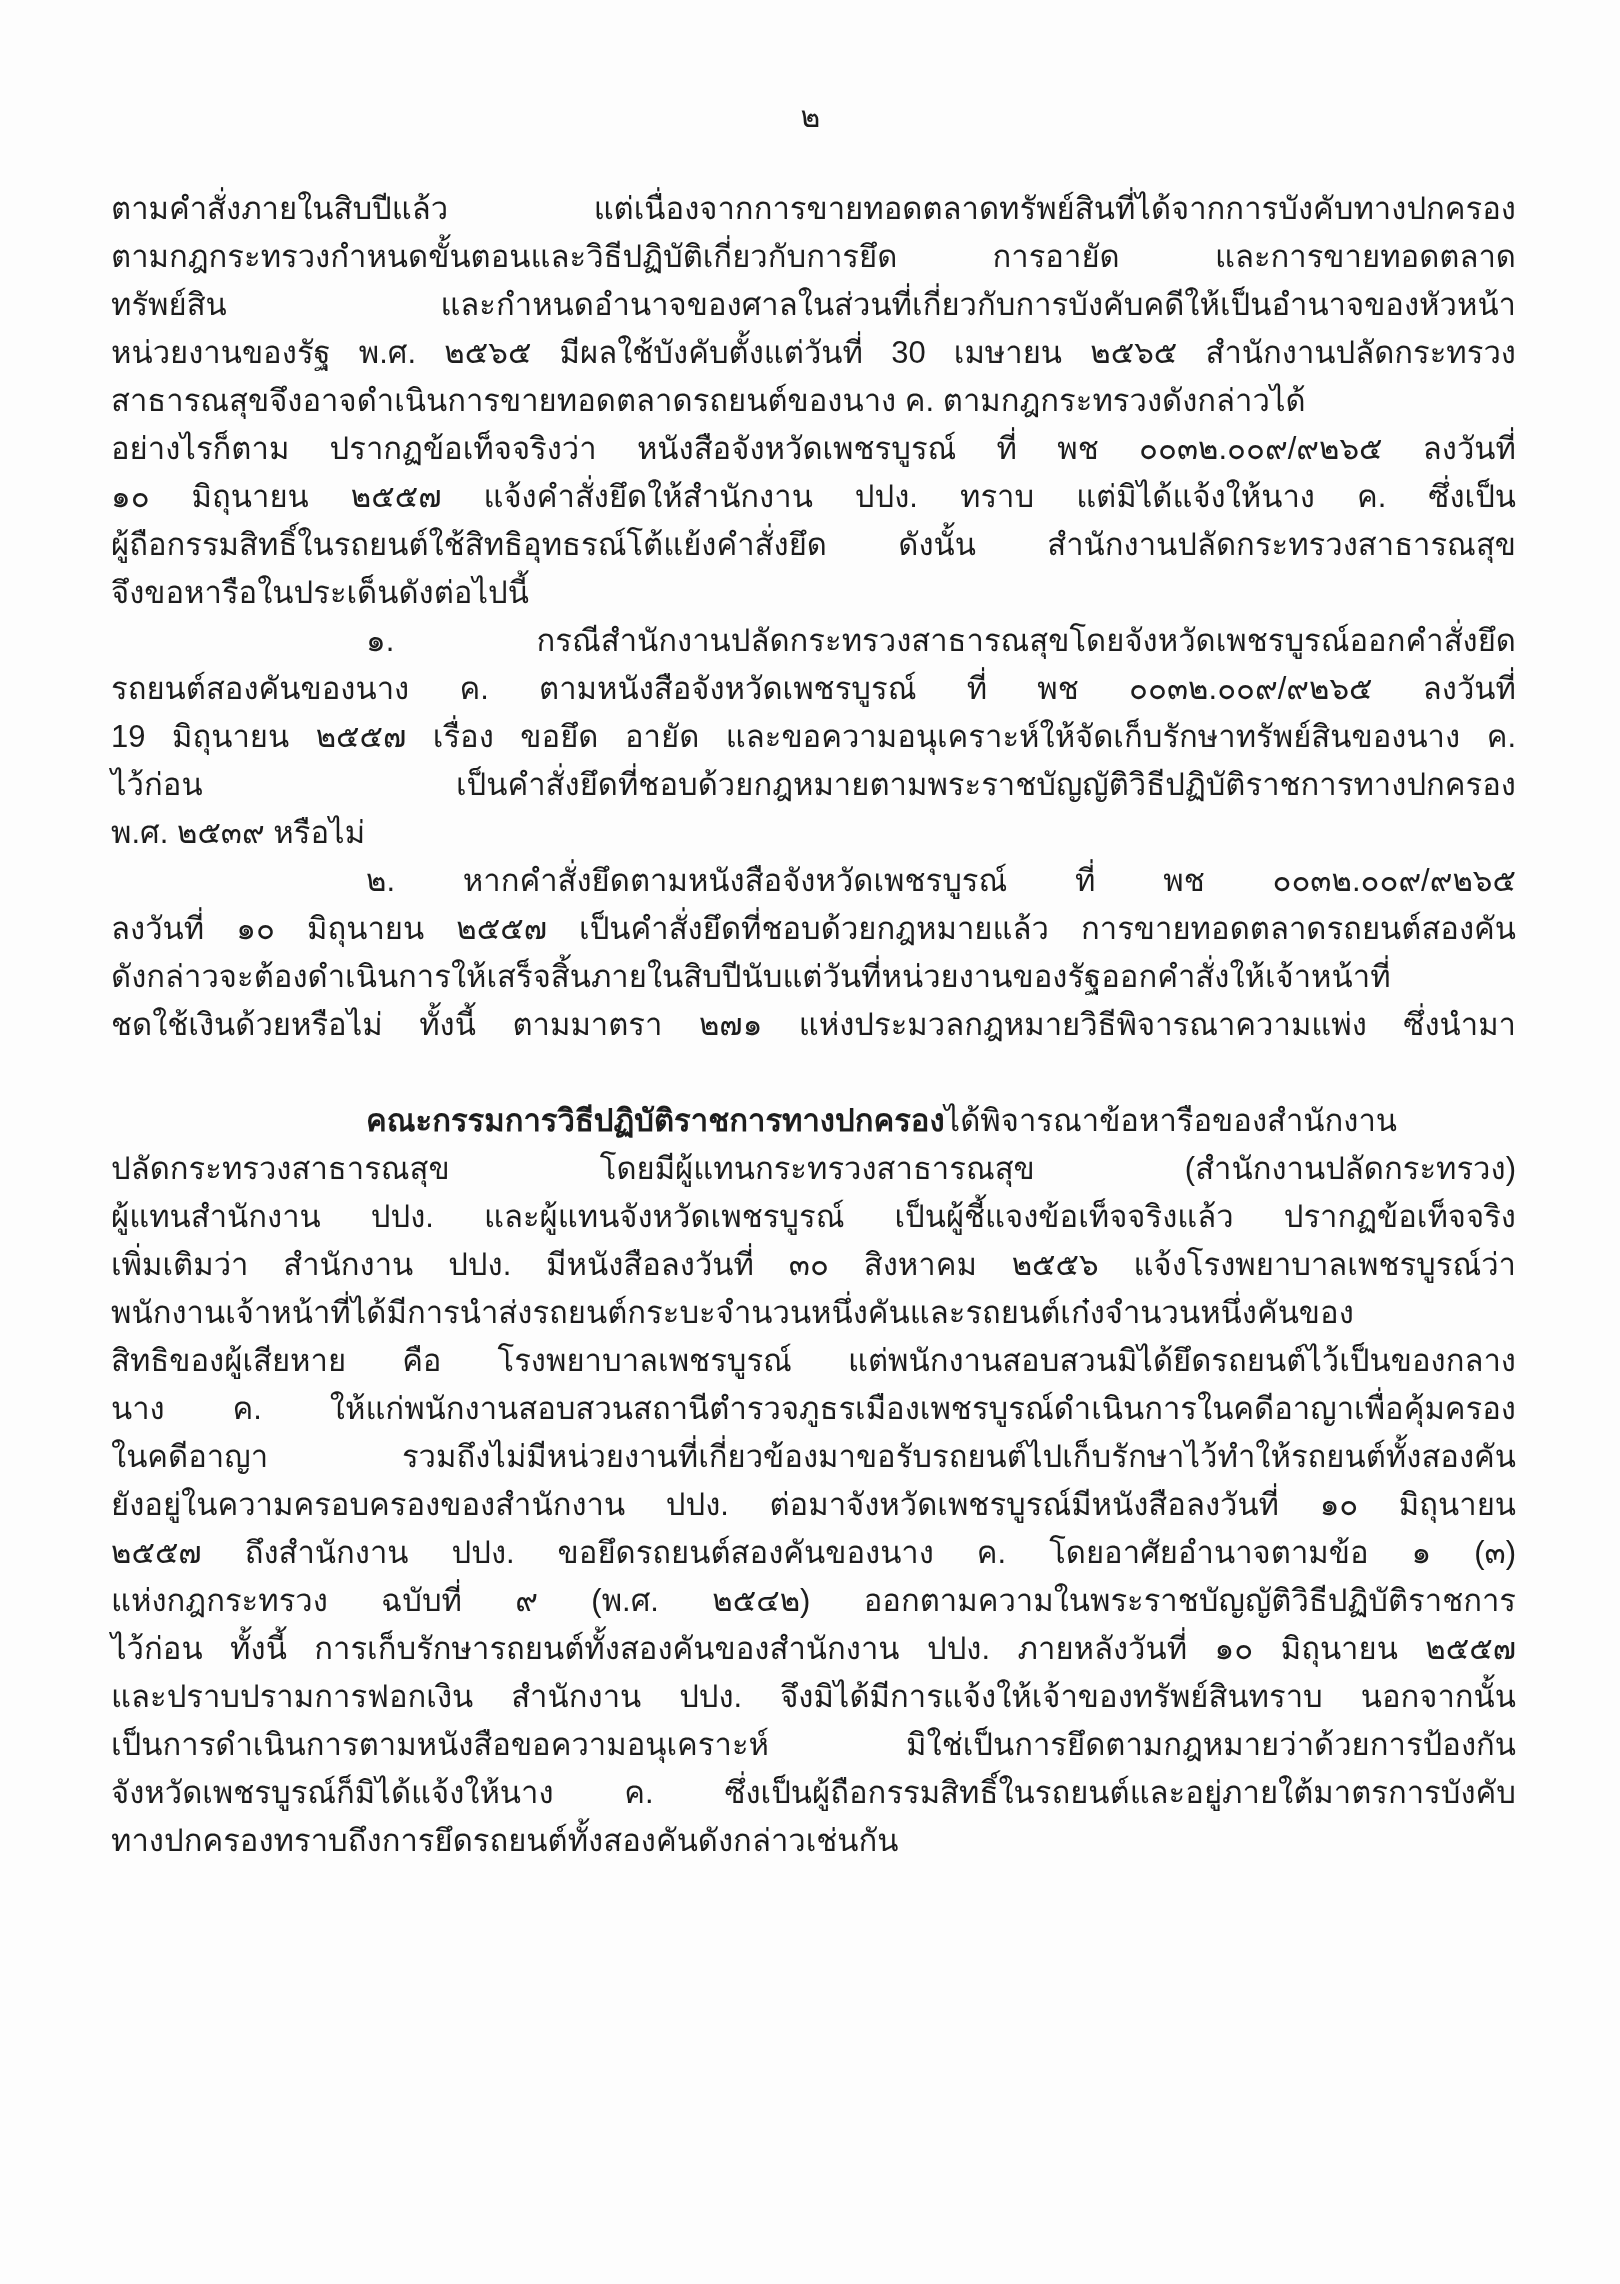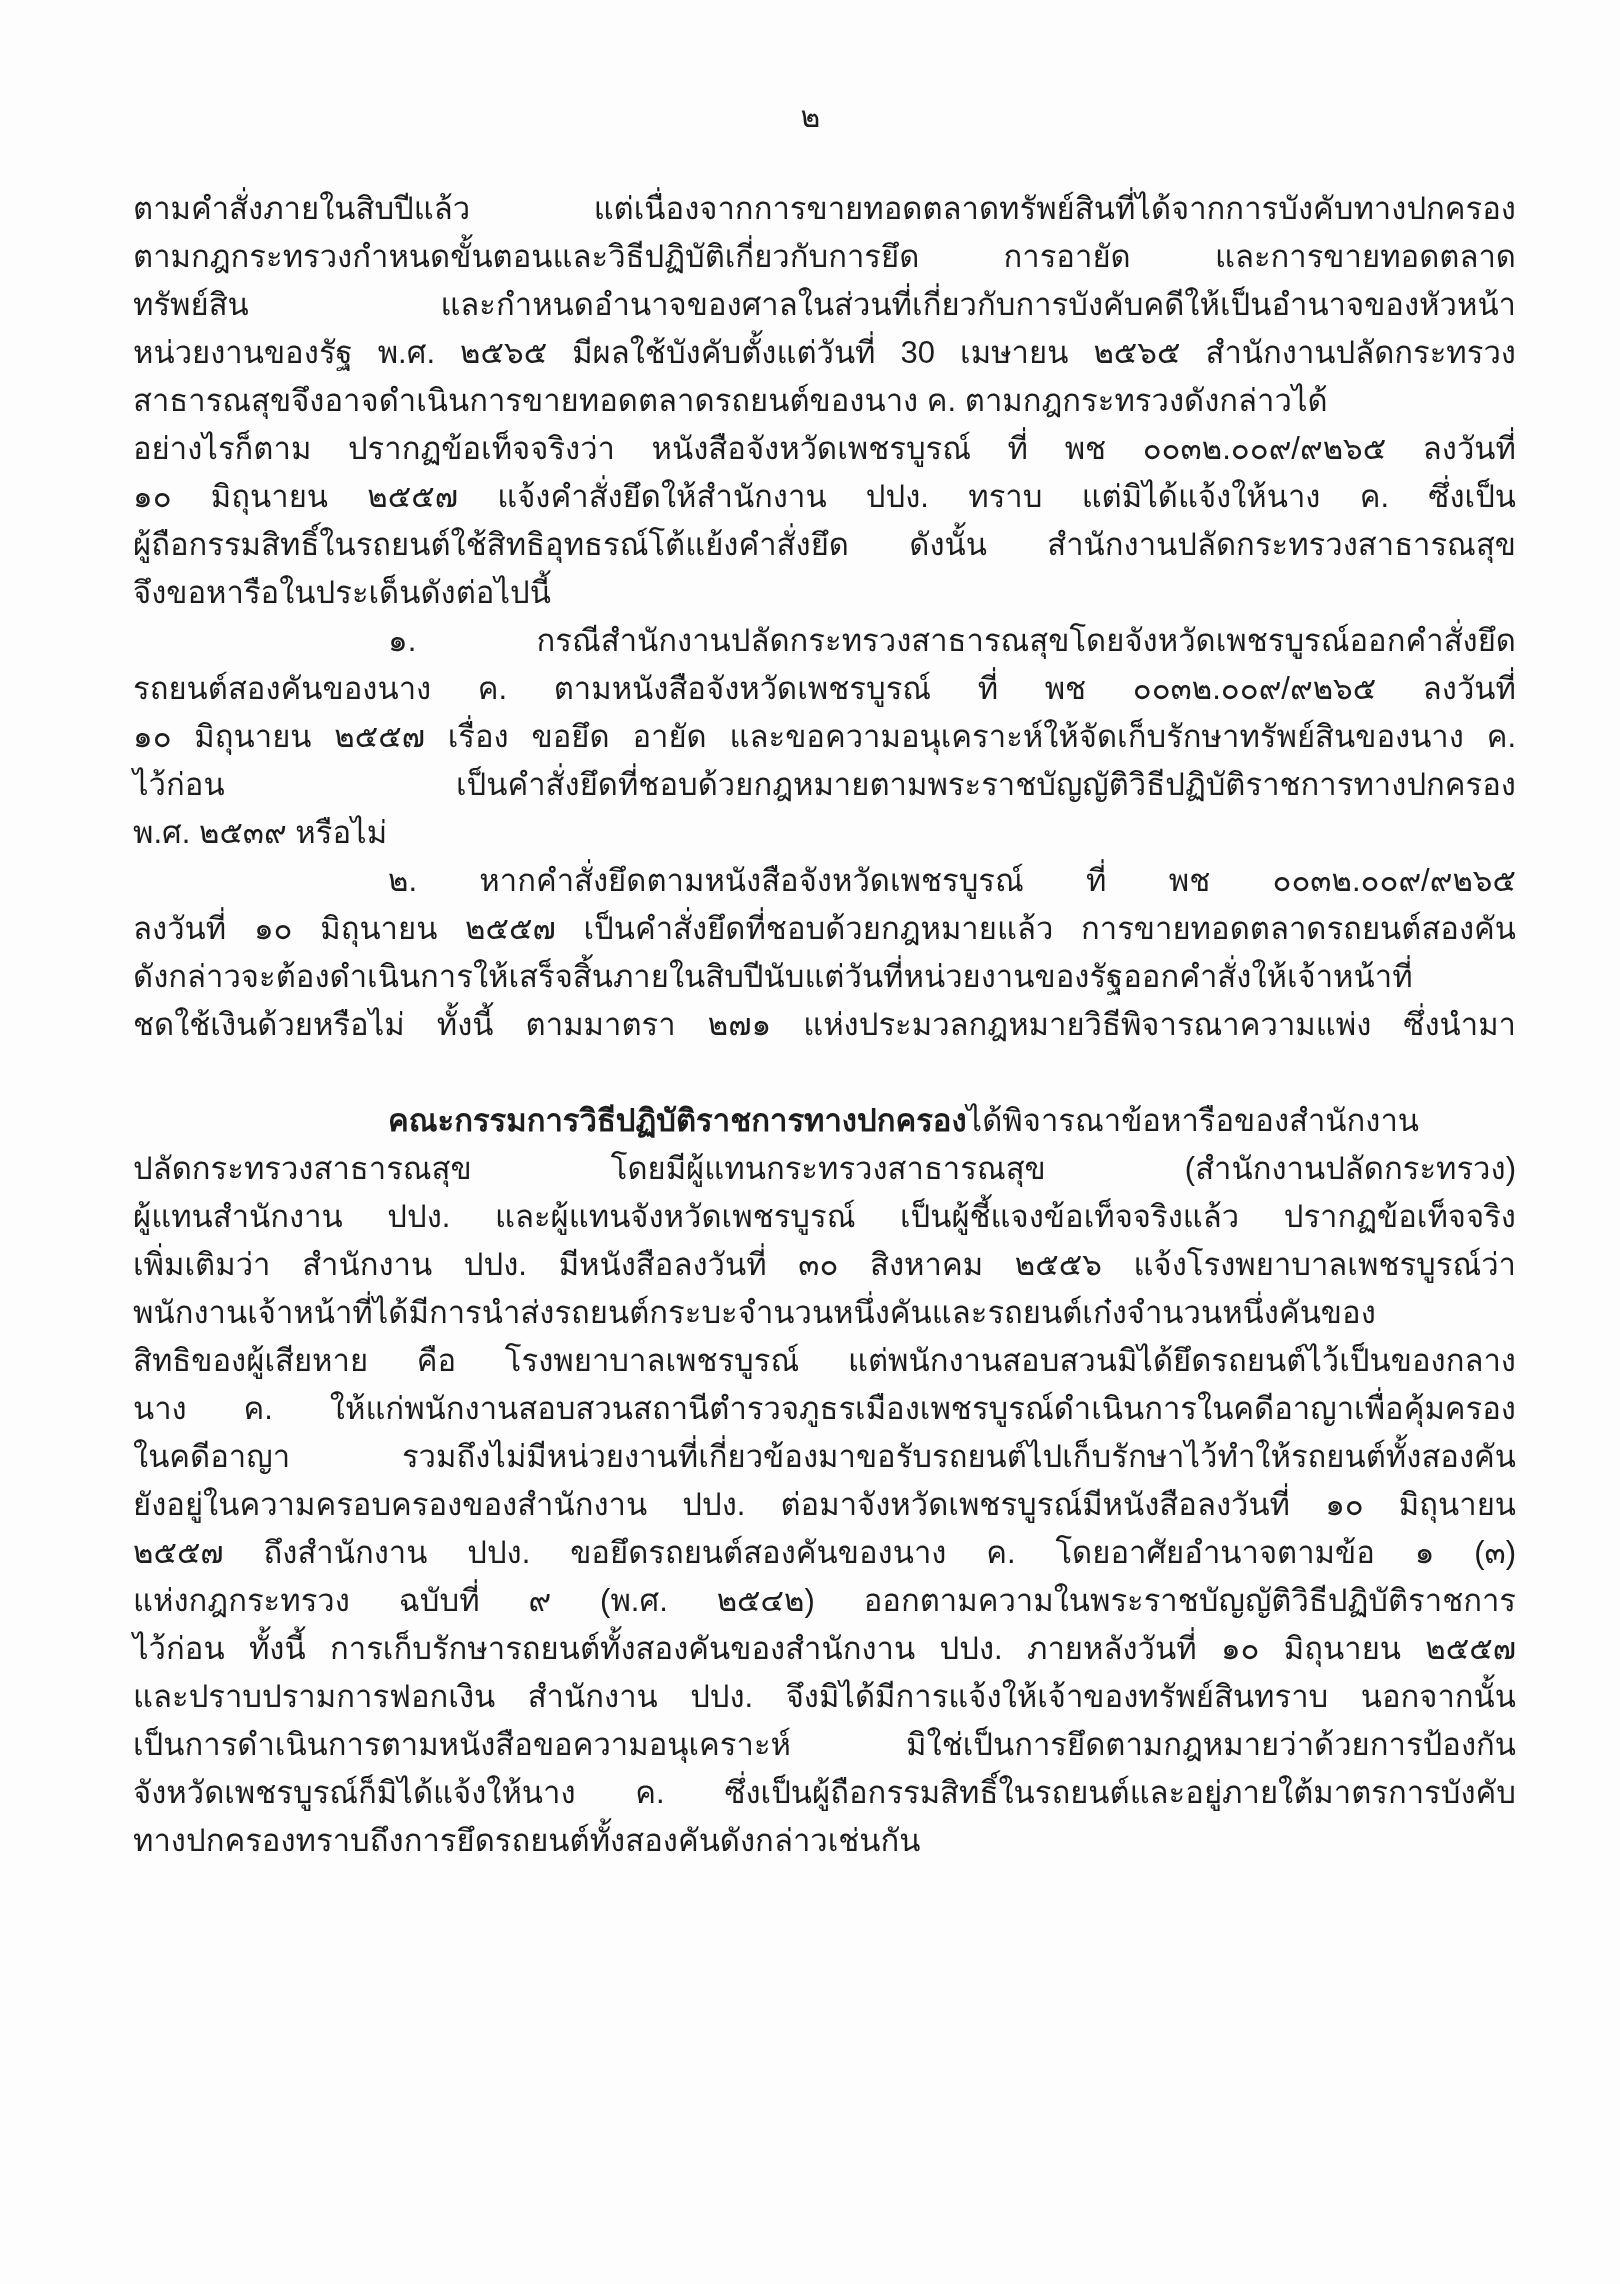--- a/index.html
+++ b/index.html
@@ -29,21 +29,20 @@
     width: 1405px;
     font-size: 31px;
     line-height: 48px;
   }
   .paragraph { margin: 0; }
   .paragraph.space-before { margin-top: 48px; }
   .line {
     min-height: 48px;
     text-align: left;
     white-space: normal;
-    margin-left: 22px;
   }
   .line.j {
     text-align: justify;
     text-align-last: justify;
   }
   .line.indent { text-indent: 255px; }
   .line b { font-weight: bold; }
 </style>
 </head>
 <body>
@@ -58,21 +57,21 @@
         <div class="line j">หน่วยงานของรัฐ พ.ศ. ๒๕๖๕ มีผลใช้บังคับตั้งแต่วันที่ 30 เมษายน ๒๕๖๕ สำนักงานปลัดกระทรวง</div>
         <div class="line">สาธารณสุขจึงอาจดำเนินการขายทอดตลาดรถยนต์ของนาง ค. ตามกฎกระทรวงดังกล่าวได้</div>
         <div class="line j">อย่างไรก็ตาม ปรากฏข้อเท็จจริงว่า หนังสือจังหวัดเพชรบูรณ์ ที่ พช ๐๐๓๒.๐๐๙/๙๒๖๕ ลงวันที่</div>
         <div class="line j">๑๐ มิถุนายน ๒๕๕๗ แจ้งคำสั่งยึดให้สำนักงาน ปปง. ทราบ แต่มิได้แจ้งให้นาง ค. ซึ่งเป็น</div>
         <div class="line j">ผู้ถือกรรมสิทธิ์ในรถยนต์ใช้สิทธิอุทธรณ์โต้แย้งคำสั่งยึด  ดังนั้น สำนักงานปลัดกระทรวงสาธารณสุข</div>
         <div class="line">จึงขอหารือในประเด็นดังต่อไปนี้</div>
       </div>
       <div class="paragraph">
         <div class="line j indent">๑. กรณีสำนักงานปลัดกระทรวงสาธารณสุขโดยจังหวัดเพชรบูรณ์ออกคำสั่งยึด</div>
         <div class="line j">รถยนต์สองคันของนาง ค. ตามหนังสือจังหวัดเพชรบูรณ์ ที่ พช ๐๐๓๒.๐๐๙/๙๒๖๕ ลงวันที่</div>
-        <div class="line j">๑๐ มิถุนายน ๒๕๕๗ เรื่อง ขอยึด อายัด และขอความอนุเคราะห์ให้จัดเก็บรักษาทรัพย์สินของนาง ค.</div>
+        <div class="line j">19 มิถุนายน ๒๕๕๗ เรื่อง ขอยึด อายัด และขอความอนุเคราะห์ให้จัดเก็บรักษาทรัพย์สินของนาง ค.</div>
         <div class="line j">ไว้ก่อน เป็นคำสั่งยึดที่ชอบด้วยกฎหมายตามพระราชบัญญัติวิธีปฏิบัติราชการทางปกครอง</div>
         <div class="line">พ.ศ. ๒๕๓๙ หรือไม่</div>
       </div>
       <div class="paragraph">
         <div class="line j indent">๒. หากคำสั่งยึดตามหนังสือจังหวัดเพชรบูรณ์ ที่ พช ๐๐๓๒.๐๐๙/๙๒๖๕</div>
         <div class="line j">ลงวันที่ ๑๐ มิถุนายน ๒๕๕๗ เป็นคำสั่งยึดที่ชอบด้วยกฎหมายแล้ว การขายทอดตลาดรถยนต์สองคัน</div>
         <div class="line j">ดังกล่าวจะต้องดำเนินการให้เสร็จสิ้นภายในสิบปีนับแต่วันที่หน่วยงานของรัฐออกคำสั่งให้เจ้าหน้าที่</div>
         <div class="line j">ชดใช้เงินด้วยหรือไม่  ทั้งนี้ ตามมาตรา ๒๗๑ แห่งประมวลกฎหมายวิธีพิจารณาความแพ่ง ซึ่งนำมา</div>
       </div>
       <div class="paragraph space-before">

